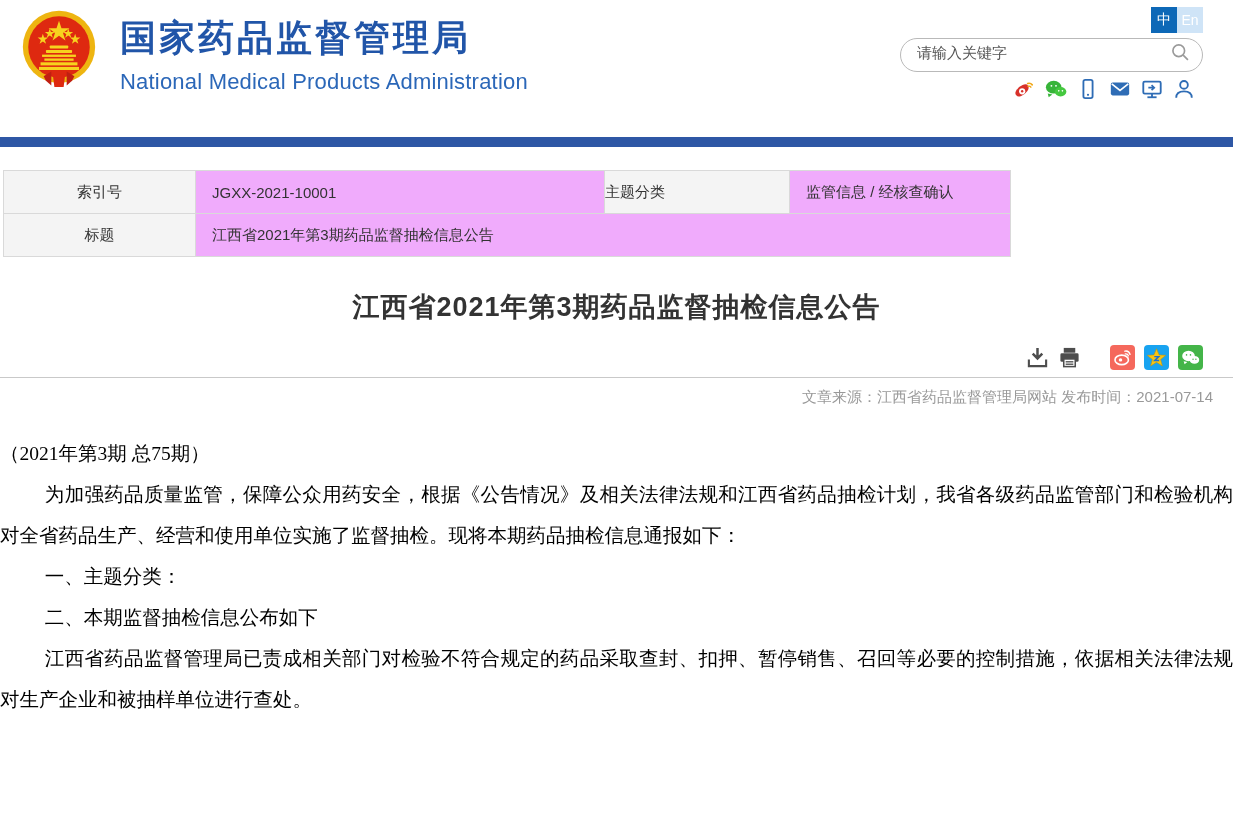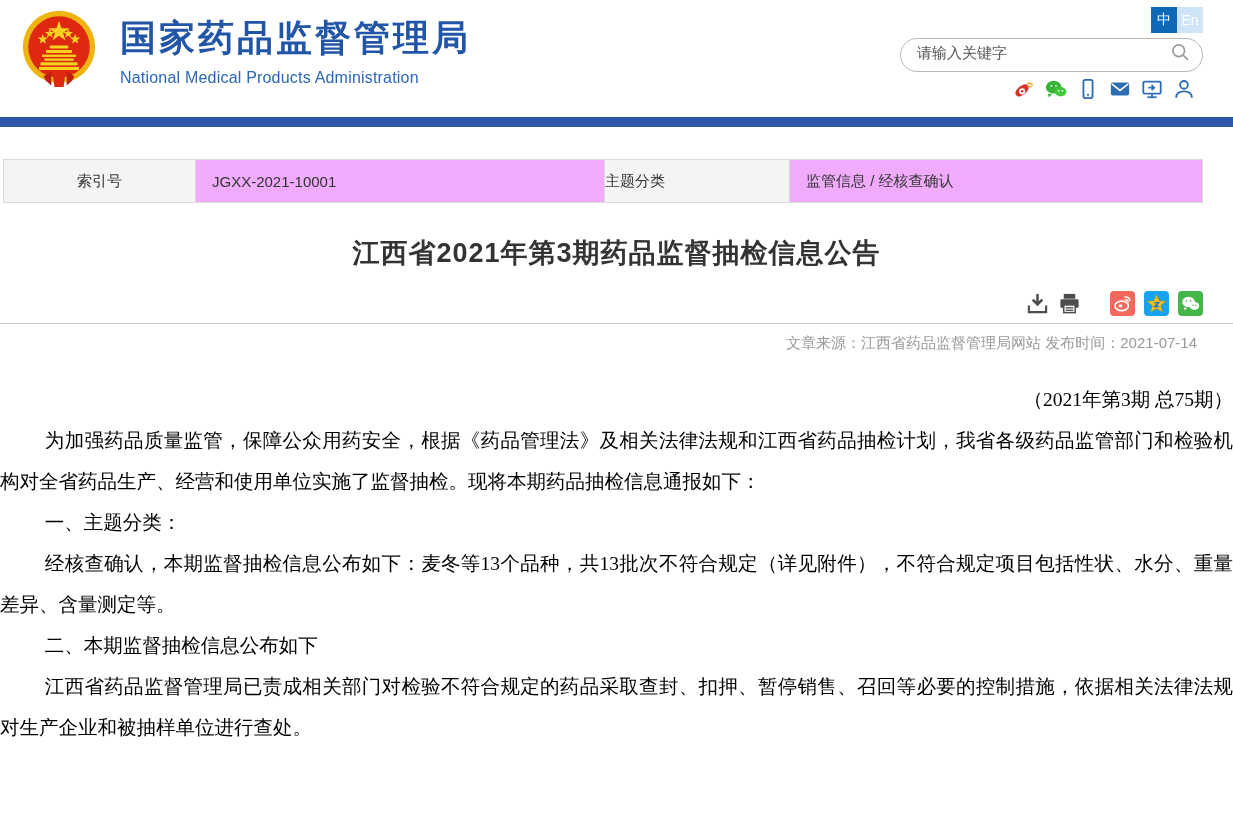--- a/index.html
+++ b/index.html
@@ -1,64 +1,64 @@
 <!DOCTYPE html>
 <html><head>
 <meta charset="utf-8">
 <style>
   * { margin:0; padding:0; box-sizing:border-box; }
   html,body { background:#fff; width:1233px; }
   body { font-family:"Liberation Sans", sans-serif; color:#333; }
 
   
-  .site-header { position:relative; height:117px; background:#fff; }
+  .site-header { position:relative; height:137px; background:#fff; }
   .logo-block { position:absolute; left:20px; top:8px; display:flex; align-items:flex-start; }
   .emblem { width:78px; height:80px; margin-top:2px; }
   .titles { margin-left:22px; margin-top:6px; }
   .title-cn { font-size:36px; font-weight:bold; color:#2155a8; letter-spacing:3px; }
-  .title-en { font-size:16px; color:#2b67b8; margin-top:6px; letter-spacing:0.2px; }
+  .title-en { font-size:22px; color:#2b67b8; margin-top:6px; letter-spacing:0.2px; }
 
   .lang-switch { position:absolute; top:7px; right:30px; display:flex; }
   .lang-btn { width:26px; height:26px; border:none; font-size:14px; color:#fff; cursor:pointer; font-family:"Liberation Sans",sans-serif; }
   .lang-cn { background:#0d68b7; }
   .lang-en { background:#cfe4f7; }
 
   .search-pill { position:absolute; top:38px; right:30px; width:303px; height:34px;
     border:1px solid #b9b9b9; border-radius:17px; display:flex; align-items:center; padding:0 12px 6px 16px; }
   .search-input { flex:1; border:none; outline:none; font-size:15px; color:#555; background:transparent; font-family:"Liberation Sans",sans-serif; }
   .search-input::placeholder { color:#555; opacity:1; }
   .search-icon-svg { width:20px; height:20px; }
 
   .social-row { position:absolute; top:78px; right:38px; display:flex; align-items:center; gap:10px; }
   .social-row .sicon { width:22px; height:22px; display:block; cursor:pointer; }
 
   .blue-bar { height:10px; background:#2e57a5; }
 
   
-  .meta-table { width:1200px; margin:32px 0 0 3px; border-collapse:collapse; table-layout:fixed; }
+  .meta-table { width:1008px; margin:23px 0 0 3px; border-collapse:collapse; table-layout:fixed; }
   .meta-table td { border:1px solid #d9d9d9; height:43px; font-size:15px; color:#333; }
   .meta-label { background:#f4f4f4; text-align:center; width:192px; }
   .meta-label2 { background:#f4f4f4; width:185px; }
   .meta-value { padding-left:16px; background:#f0abfc; }
 
   
   .article-title { text-align:center; font-size:27px; font-weight:bold; color:#333; margin-top:32px; letter-spacing:1px; }
   .share-bar { display:flex; justify-content:flex-end; align-items:center; margin:20px 30px 0 0; gap:9px; }
   .tool-icon { width:23px; height:23px; cursor:pointer; display:block; }
   .share-gap { width:11px; }
   .share-sq { width:25px; height:25px; border-radius:4px; display:flex; align-items:center; justify-content:center; cursor:pointer; }
   .sq-weibo { background:#f5685c; }
   .sq-qzone { background:#18a3f0; }
   .sq-wechat { background:#44b549; }
   .divider { border:none; border-top:1px solid #c9c9c9; margin-top:7px; }
-  .source-line { text-align:right; color:#999; font-size:15px; margin:10px 36px 0 0; }
+  .source-line { text-align:right; color:#999; font-size:15px; margin:10px 20px 0 0; }
 
   
   .article-body { font-family:"Liberation Serif", serif; font-size:19.5px; color:#000; margin-top:26px; line-height:41px; }
-  .issue-line { text-align:right; }
+  .issue-line { text-align:left; }
   .article-body p.para { text-indent:2.3em; text-align:justify; }
 </style>
 </head>
 <body>
 
 <header class="site-header">
   <div class="logo-block">
     <svg class="emblem" viewBox="0 0 100 104">
       <circle cx="50" cy="48" r="47" fill="#eeb511"></circle>
       <circle cx="50" cy="48" r="40" fill="#de2910"></circle>
@@ -139,20 +139,24 @@
 <div class="blue-bar"></div>
 
 <table class="meta-table">
   <tbody>
       <tr>
     <td class="meta-label">索引号</td>
     <td class="meta-value" style="width:409px">JGXX-2021-10001</td>
     <td class="meta-label2">主题分类</td>
     <td class="meta-value">监管信息 / 经核查确认</td>
   </tr>
+  <tr>
+    <td class="meta-label">标题</td>
+    <td class="meta-value" colspan="3">江西省2021年第3期药品监督抽检信息公告</td>
+  </tr>
 </tbody>
   </table>
 
 <h1 class="article-title">江西省2021年第3期药品监督抽检信息公告</h1>
 
 <div class="share-bar">
   <svg class="tool-icon" viewBox="0 0 24 24">
     <path d="M12 2 v11 m-5 -5 l5 5 l5 -5" stroke="#4d4d4d" stroke-width="2.6" fill="none"></path>
     <path d="M3 14 v7 h18 v-7" stroke="#4d4d4d" stroke-width="2.2" fill="none"></path>
   </svg>
@@ -190,19 +194,18 @@
     </svg>
   </span>
 </div>
 
 <hr class="divider">
 
 <div class="source-line">文章来源：江西省药品监督管理局网站 发布时间：2021-07-14</div>
 
 <div class="article-body">
   <p class="issue-line">（2021年第3期 总75期）</p>
-  <p class="para">为加强药品质量监管，保障公众用药安全，根据《药品管理法》及相关法律法规和江西省药品抽检计划，我省各级药品监管部门和检验机构对全省药品生产、经营和使用单位实施了监督抽检。现将本期药品抽检信息通报如下：</p>
+  <p class="para">为加强药品质量监管，保障公众用药安全，根据《公告情况》及相关法律法规和江西省药品抽检计划，我省各级药品监管部门和检验机构对全省药品生产、经营和使用单位实施了监督抽检。现将本期药品抽检信息通报如下：</p>
   <p class="para">一、主题分类：</p>
-  <p class="para">经核查确认，本期监督抽检信息公布如下：麦冬等13个品种，共13批次不符合规定（详见附件），不符合规定项目包括性状、水分、重量差异、含量测定等。</p>
   <p class="para">二、本期监督抽检信息公布如下</p>
   <p class="para">江西省药品监督管理局已责成相关部门对检验不符合规定的药品采取查封、扣押、暂停销售、召回等必要的控制措施，依据相关法律法规对生产企业和被抽样单位进行查处。</p>
 
 </div>
 
 </body></html>

